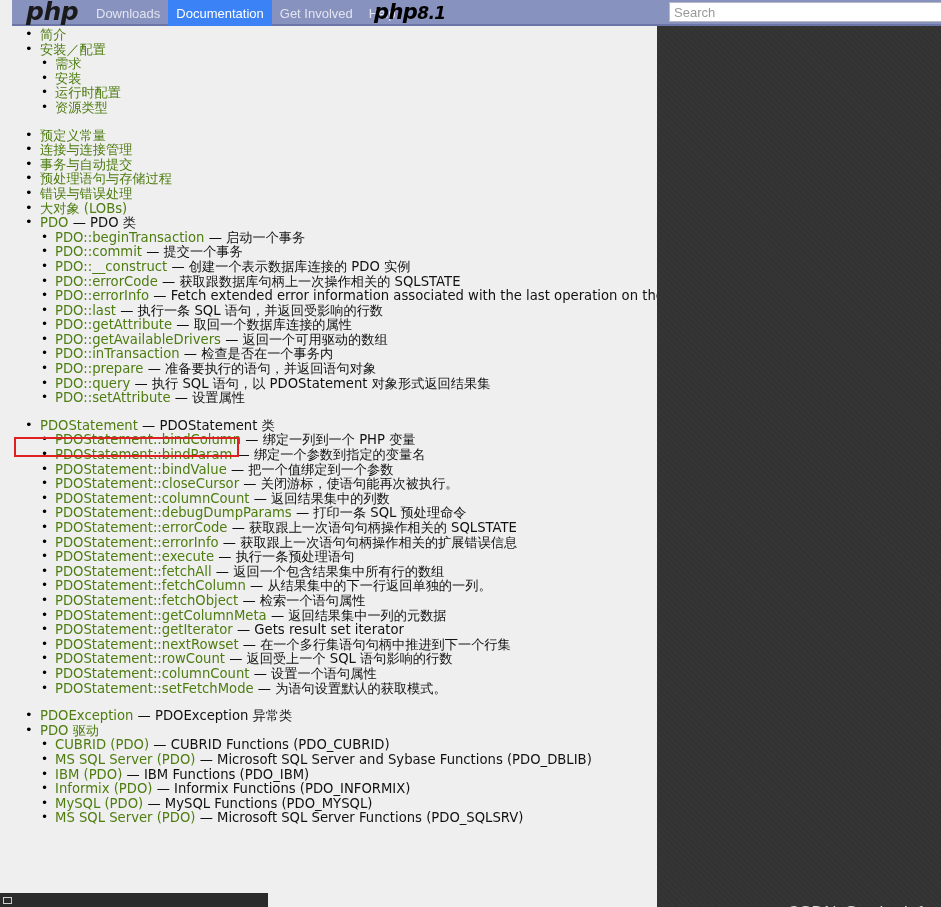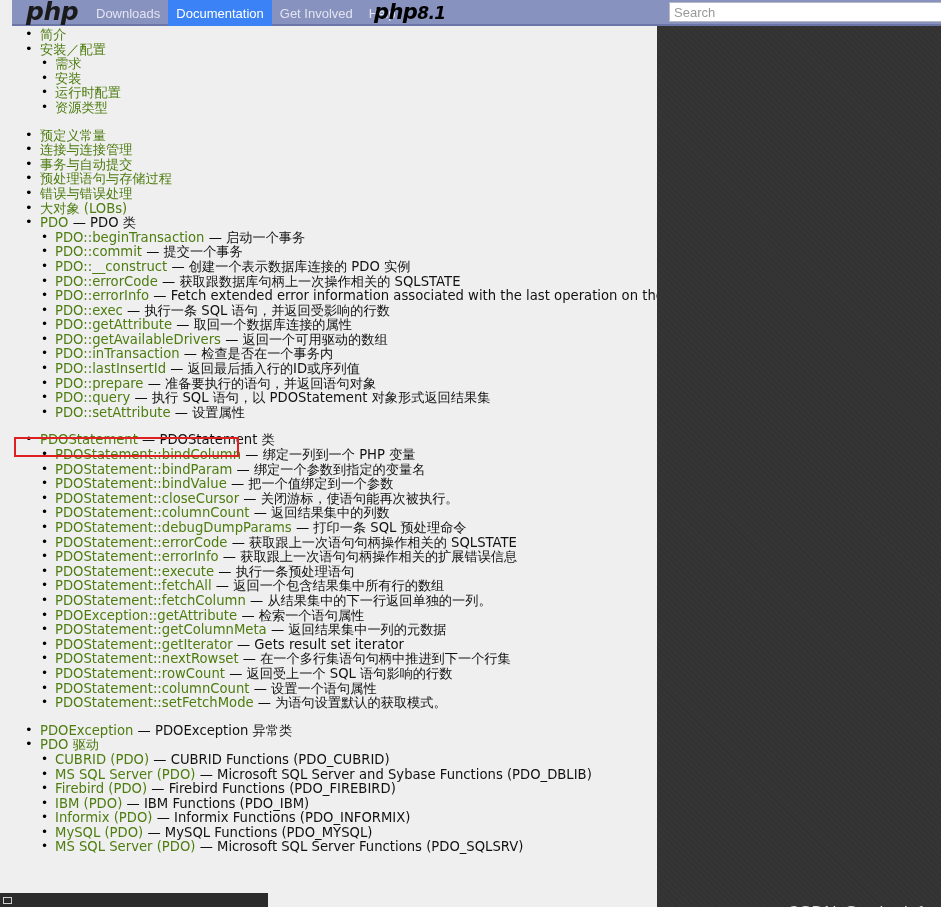--- a/index.html
+++ b/index.html
@@ -246,54 +246,52 @@
         <li class="lvl1"><a class="lnk">事务与自动提交</a></li>
         <li class="lvl1"><a class="lnk">预处理语句与存储过程</a></li>
         <li class="lvl1"><a class="lnk">错误与错误处理</a></li>
         <li class="lvl1"><a class="lnk">大对象 (LOBs)</a></li>
         <li class="lvl1"><a class="lnk">PDO</a> <span class="dash">—</span> <span class="desc">PDO 类</span></li>
         <li class="lvl2 sub"><a class="lnk">PDO::beginTransaction</a> <span class="dash">—</span> <span class="desc">启动一个事务</span></li>
         <li class="lvl2 sub"><a class="lnk">PDO::commit</a> <span class="dash">—</span> <span class="desc">提交一个事务</span></li>
         <li class="lvl2 sub"><a class="lnk">PDO::__construct</a> <span class="dash">—</span> <span class="desc">创建一个表示数据库连接的 PDO 实例</span></li>
         <li class="lvl2 sub"><a class="lnk">PDO::errorCode</a> <span class="dash">—</span> <span class="desc">获取跟数据库句柄上一次操作相关的 SQLSTATE</span></li>
         <li class="lvl2 sub"><a class="lnk">PDO::errorInfo</a> <span class="dash">—</span> <span class="desc">Fetch extended error information associated with the last operation on the database handle</span></li>
-        <li class="lvl2 sub"><a class="lnk">PDO::exec</a> <span class="dash">—</span> <span class="desc">执行一条 SQL 语句，并返回受影响的行数</span></li>
+        <li class="lvl2 sub"><a class="lnk">PDO::last</a> <span class="dash">—</span> <span class="desc">执行一条 SQL 语句，并返回受影响的行数</span></li>
         <li class="lvl2 sub"><a class="lnk">PDO::getAttribute</a> <span class="dash">—</span> <span class="desc">取回一个数据库连接的属性</span></li>
         <li class="lvl2 sub"><a class="lnk">PDO::getAvailableDrivers</a> <span class="dash">—</span> <span class="desc">返回一个可用驱动的数组</span></li>
         <li class="lvl2 sub"><a class="lnk">PDO::inTransaction</a> <span class="dash">—</span> <span class="desc">检查是否在一个事务内</span></li>
-        <li class="lvl2 sub"><a class="lnk">PDO::lastInsertId</a> <span class="dash">—</span> <span class="desc">返回最后插入行的ID或序列值</span></li>
         <li class="lvl2 sub"><a class="lnk">PDO::prepare</a> <span class="dash">—</span> <span class="desc">准备要执行的语句，并返回语句对象</span></li>
         <li class="lvl2 sub"><a class="lnk">PDO::query</a> <span class="dash">—</span> <span class="desc">执行 SQL 语句，以 PDOStatement 对象形式返回结果集</span></li>
         <li class="lvl2 sub"><a class="lnk">PDO::setAttribute</a> <span class="dash">—</span> <span class="desc">设置属性</span></li>
         <li class="gap"></li>
         <li class="lvl1"><a class="lnk">PDOStatement</a> <span class="dash">—</span> <span class="desc">PDOStatement 类</span></li>
         <li class="lvl2 sub"><a class="lnk">PDOStatement::bindColumn</a> <span class="dash">—</span> <span class="desc">绑定一列到一个 PHP 变量</span></li>
         <li class="lvl2 sub"><a class="lnk">PDOStatement::bindParam</a> <span class="dash">—</span> <span class="desc">绑定一个参数到指定的变量名</span></li>
         <li class="lvl2 sub"><a class="lnk">PDOStatement::bindValue</a> <span class="dash">—</span> <span class="desc">把一个值绑定到一个参数</span></li>
         <li class="lvl2 sub"><a class="lnk">PDOStatement::closeCursor</a> <span class="dash">—</span> <span class="desc">关闭游标，使语句能再次被执行。</span></li>
         <li class="lvl2 sub"><a class="lnk">PDOStatement::columnCount</a> <span class="dash">—</span> <span class="desc">返回结果集中的列数</span></li>
         <li class="lvl2 sub"><a class="lnk">PDOStatement::debugDumpParams</a> <span class="dash">—</span> <span class="desc">打印一条 SQL 预处理命令</span></li>
         <li class="lvl2 sub"><a class="lnk">PDOStatement::errorCode</a> <span class="dash">—</span> <span class="desc">获取跟上一次语句句柄操作相关的 SQLSTATE</span></li>
         <li class="lvl2 sub"><a class="lnk">PDOStatement::errorInfo</a> <span class="dash">—</span> <span class="desc">获取跟上一次语句句柄操作相关的扩展错误信息</span></li>
         <li class="lvl2 sub"><a class="lnk">PDOStatement::execute</a> <span class="dash">—</span> <span class="desc">执行一条预处理语句</span></li>
         <li class="lvl2 sub"><a class="lnk">PDOStatement::fetchAll</a> <span class="dash">—</span> <span class="desc">返回一个包含结果集中所有行的数组</span></li>
         <li class="lvl2 sub"><a class="lnk">PDOStatement::fetchColumn</a> <span class="dash">—</span> <span class="desc">从结果集中的下一行返回单独的一列。</span></li>
-        <li class="lvl2 sub"><a class="lnk">PDOException::getAttribute</a> <span class="dash">—</span> <span class="desc">检索一个语句属性</span></li>
+        <li class="lvl2 sub"><a class="lnk">PDOStatement::fetchObject</a> <span class="dash">—</span> <span class="desc">检索一个语句属性</span></li>
         <li class="lvl2 sub"><a class="lnk">PDOStatement::getColumnMeta</a> <span class="dash">—</span> <span class="desc">返回结果集中一列的元数据</span></li>
         <li class="lvl2 sub"><a class="lnk">PDOStatement::getIterator</a> <span class="dash">—</span> <span class="desc">Gets result set iterator</span></li>
         <li class="lvl2 sub"><a class="lnk">PDOStatement::nextRowset</a> <span class="dash">—</span> <span class="desc">在一个多行集语句句柄中推进到下一个行集</span></li>
         <li class="lvl2 sub"><a class="lnk">PDOStatement::rowCount</a> <span class="dash">—</span> <span class="desc">返回受上一个 SQL 语句影响的行数</span></li>
         <li class="lvl2 sub"><a class="lnk">PDOStatement::columnCount</a> <span class="dash">—</span> <span class="desc">设置一个语句属性</span></li>
         <li class="lvl2 sub"><a class="lnk">PDOStatement::setFetchMode</a> <span class="dash">—</span> <span class="desc">为语句设置默认的获取模式。</span></li>
         <li class="gap"></li>
         <li class="lvl1"><a class="lnk">PDOException</a> <span class="dash">—</span> <span class="desc">PDOException 异常类</span></li>
         <li class="lvl1"><a class="lnk">PDO 驱动</a></li>
         <li class="lvl2 sub"><a class="lnk">CUBRID (PDO)</a> <span class="dash">—</span> <span class="desc">CUBRID Functions (PDO_CUBRID)</span></li>
         <li class="lvl2 sub"><a class="lnk">MS SQL Server (PDO)</a> <span class="dash">—</span> <span class="desc">Microsoft SQL Server and Sybase Functions (PDO_DBLIB)</span></li>
-        <li class="lvl2 sub"><a class="lnk">Firebird (PDO)</a> <span class="dash">—</span> <span class="desc">Firebird Functions (PDO_FIREBIRD)</span></li>
         <li class="lvl2 sub"><a class="lnk">IBM (PDO)</a> <span class="dash">—</span> <span class="desc">IBM Functions (PDO_IBM)</span></li>
         <li class="lvl2 sub"><a class="lnk">Informix (PDO)</a> <span class="dash">—</span> <span class="desc">Informix Functions (PDO_INFORMIX)</span></li>
         <li class="lvl2 sub"><a class="lnk">MySQL (PDO)</a> <span class="dash">—</span> <span class="desc">MySQL Functions (PDO_MYSQL)</span></li>
         <li class="lvl2 sub"><a class="lnk">MS SQL Server (PDO)</a> <span class="dash">—</span> <span class="desc">Microsoft SQL Server Functions (PDO_SQLSRV)</span></li>
       </ul>
   </div>
 
   <div class="annot-box"></div>
 
   <div class="status-bar">

